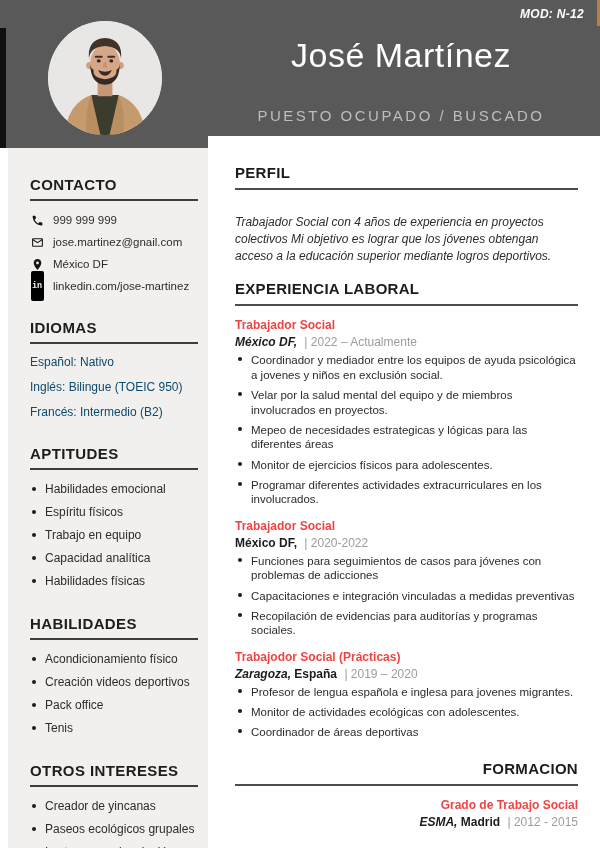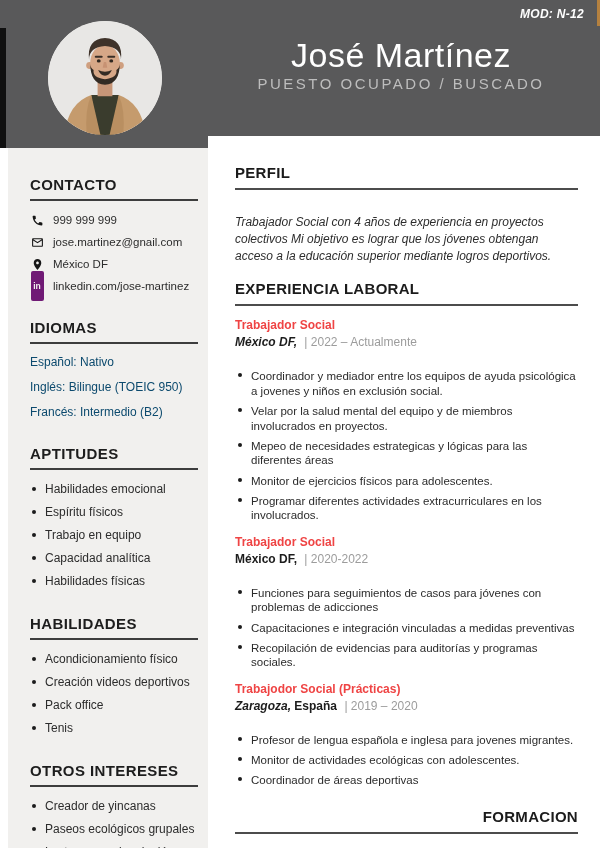--- a/index.html
+++ b/index.html
@@ -35,21 +35,21 @@
     width:114px; height:114px; border-radius:50%; overflow:hidden;
     background:#e8e7e5;
   }
   .photo-wrap svg { display:block; width:114px; height:114px; }
   .id-block {
     position:absolute; left:212px; top:36px; width:378px;
     text-align:center; color:#ffffff;
   }
   .name { font-size:34px; font-weight:400; letter-spacing:.5px; }
   .subtitle {
-    margin-top:0; font-size:15px; letter-spacing:2.5px;
+    margin-top:32px; font-size:15px; letter-spacing:2.5px;
     color:#bdbdbd; font-weight:400;
   }
 
   
   .sidebar {
     position:absolute; left:8px; top:148px; width:208px; height:700px;
     background:#f1f0ee;
     padding:28px 18px 0 22px;
   }
   .side-section { margin-bottom:26px; }
@@ -58,23 +58,23 @@
     padding-bottom:6px; border-bottom:2px solid #3d3d3d;
   }
   .contact-list { margin-top:12px; }
   .contact-row {
     display:flex; align-items:center; gap:9px;
     margin-bottom:8px; font-size:11.5px; color:#2c2c2c;
   }
   .c-icon { width:14px; height:14px; flex:0 0 14px; display:flex; align-items:center; justify-content:center; }
   .c-icon svg { width:13px; height:13px; fill:#161616; }
   .li-badge {
-    width:13px; height:30px; background:#701a75; border-radius:2px;
+    width:13px; height:30px; background:#000000; border-radius:2px;
     color:#f1f0ee; font-size:8.5px; font-weight:bold;
-    display:flex; align-items:center; justify-content:center; line-height:1;
+    display:flex; align-items:center; justify-content:center; line-height:1;font-family:Liberation Mono, monospace;
   }
   .lang-item { font-size:12px; color:#0c4a6e; margin-top:11px; }
   .side-list { list-style:none; margin-top:12px; }
   .side-list li {
     font-size:12px; color:#2c2c2c; margin-bottom:8px;
     padding-left:15px; position:relative; line-height:1.25;
   }
   .side-list li::before {
     content:""; position:absolute; left:2px; top:5px;
     width:4px; height:4px; border-radius:50%; background:#1c1c1c;
@@ -92,21 +92,21 @@
   }
   .profile-text { margin-top:24px; font-size:12px; line-height:1.4; color:#2d2d2d;font-style:italic; }
   .main-section { margin-top:16px; }
   .edu-section { margin-top:20px;text-align:right; }
   .job { margin-top:12px; }
   .job-title { font-size:12px; font-weight:bold; color:#ef4444; }
   .job-meta { margin-top:3px; font-size:12px; }
   .loc-em { font-weight:bold; font-style:italic; color:#1c1c1c; }
   .loc { font-weight:bold; color:#1c1c1c; }
   .dates { color:#9c9c9c; margin-left:4px; }
-  .job-bullets { list-style:none; margin-top:20px; }
+  .job-bullets { list-style:none; margin-top:4px; }
   .job-bullets li {
     font-size:11.5px; color:#2b2b2b; line-height:1.25; margin-bottom:6px;
     padding-left:16px; position:relative;
   }
   .job-bullets li::before {
     content:""; position:absolute; left:3px; top:4px;
     width:4px; height:4px; border-radius:50%; background:#1c1c1c;
   }
   .degree { margin-top:12px; }
 </style>

